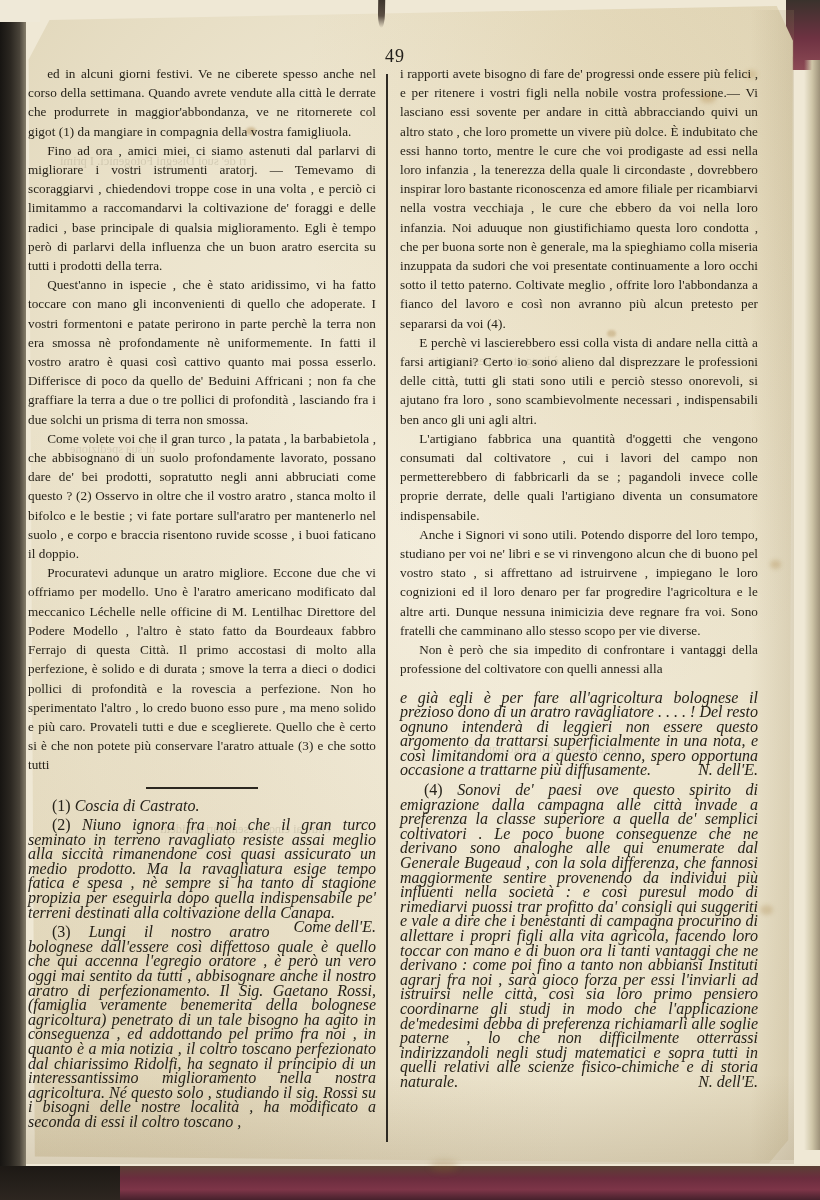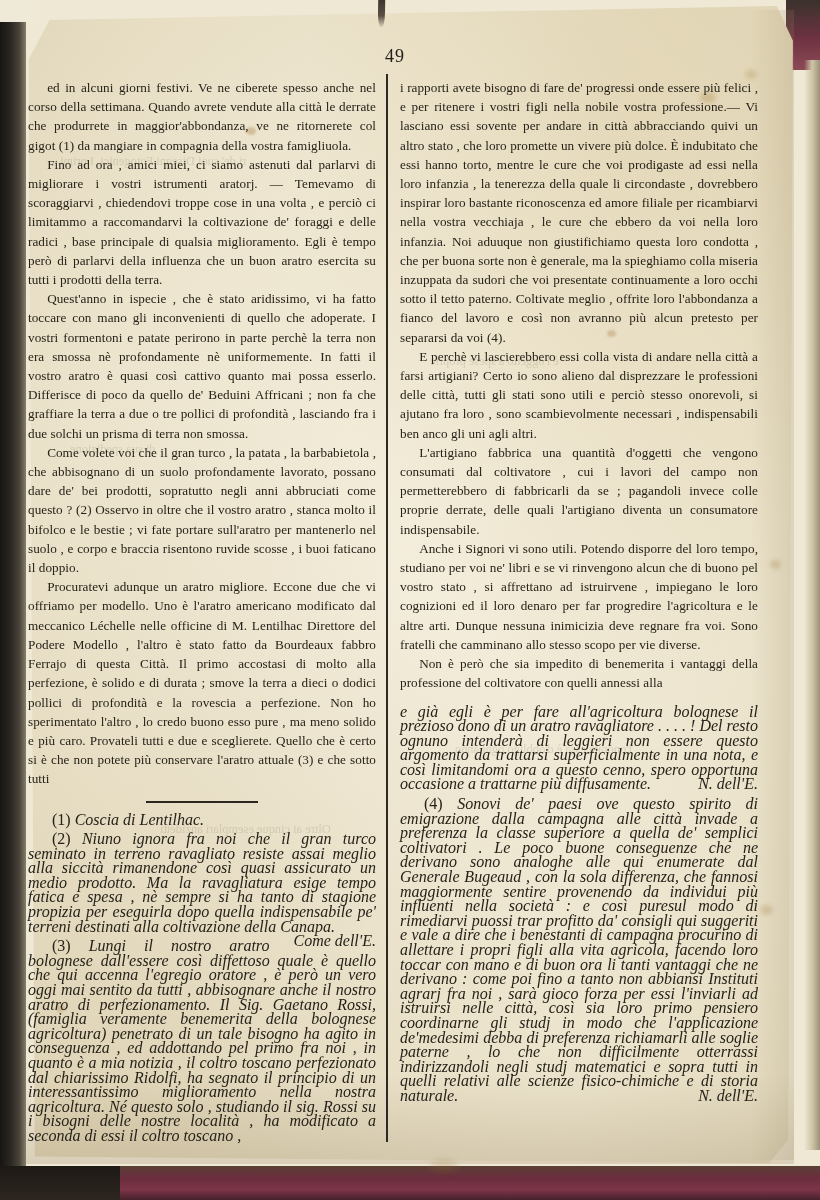--- a/index.html
+++ b/index.html
@@ -86,21 +86,21 @@
   }
 
   .column-rule {
     position: absolute; left: 386px; top: 74px;
     width: 2px; height: 1068px;
     background: #2e2a23;
   }
 
   .col {
     position: absolute;
-    top: 78px;
+    top: 64px;
     color: #262219;
     text-align: justify;
     text-justify: inter-word;
   }
   .col-left  { left: 28px;  width: 348px; }
   .col-right { left: 400px; width: 358px; }
 
   .body-text {
     font-size: 13.2px;
     line-height: 19.2px;
@@ -188,41 +188,41 @@
       <p>Quest'anno in ispecie , che è stato aridissimo, vi ha fatto toccare con mano gli inconvenienti di quello che adoperate. I vostri formentoni e patate perirono in parte perchè la terra non era smossa nè profondamente nè uniformemente. In fatti il vostro aratro è quasi così cattivo quanto mai possa esserlo. Differisce di poco da quello de' Beduini Affricani ; non fa che graffiare la terra a due o tre pollici di profondità , lasciando fra i due solchi un prisma di terra non smossa.</p>
       <p>Come volete voi che il gran turco , la patata , la barbabietola , che abbisognano di un suolo profondamente lavorato, possano dare de' bei prodotti, sopratutto negli anni abbruciati come questo ? (2) Osservo in oltre che il vostro aratro , stanca molto il bifolco e le bestie ; vi fate portare sull'aratro per mantenerlo nel suolo , e corpo e braccia risentono ruvide scosse , i buoi faticano il doppio.</p>
       <p>Procuratevi adunque un aratro migliore. Eccone due che vi offriamo per modello. Uno è l'aratro americano modificato dal meccanico Léchelle nelle officine di M. Lentilhac Direttore del Podere Modello , l'altro è stato fatto da Bourdeaux fabbro Ferrajo di questa Città. Il primo accostasi di molto alla perfezione, è solido e di durata ; smove la terra a dieci o dodici pollici di profondità e la rovescia a perfezione. Non ho sperimentato l'altro , lo credo buono esso pure , ma meno solido e più caro. Provateli tutti e due e sceglierete. Quello che è certo si è che non potete più conservare l'aratro attuale (3) e che sotto tutti</p>
     </div>
 
     <div class="rule-short"></div>
 
     <div class="notes">
       <p>
         <span class="roman">(1)</span>
-        <span>Coscia di Lentilhac.</span>
+        <span>Coscia di Castrato.</span>
       </p>
       <p>
         <span class="roman">(2)</span>
         <span>Niuno ignora fra noi che il gran turco seminato in terreno ravagliato resiste assai meglio alla siccità rimanendone così quasi assicurato un medio prodotto. Ma la ravagliatura esige tempo fatica e spesa , nè sempre si ha tanto di stagione propizia per eseguirla dopo quella indispensabile pe' terreni destinati alla coltivazione della Canapa.</span>
         <span class="inlinesig">Come dell'E.</span>
       </p>
       <p>
         <span class="roman">(3)</span>
         <span>Lungi il nostro aratro bolognese dall'essere così diffettoso quale è quello che qui accenna l'egregio oratore , è però un vero oggi mai sentito da tutti , abbisognare anche il nostro aratro di perfezionamento. Il Sig. Gaetano Rossi, (famiglia veramente benemerita della bolognese agricoltura) penetrato di un tale bisogno ha agito in conseguenza , ed addottando pel primo fra noi , in quanto è a mia notizia , il coltro toscano perfezionato dal chiarissimo Ridolfi, ha segnato il principio di un interessantissimo miglioramento nella nostra agricoltura. Né questo solo , studiando il sig. Rossi su i bisogni delle nostre località , ha modificato a seconda di essi il coltro toscano ,</span>
       </p>
     </div>
   </div>
 
   <div class="col col-right">
     <div class="body-text">
       <p class="noindent">i rapporti avete bisogno di fare de' progressi onde essere più felici , e per ritenere i vostri figli nella nobile vostra professione.— Vi lasciano essi sovente per andare in città abbracciando quivi un altro stato , che loro promette un vivere più dolce. È indubitato che essi hanno torto, mentre le cure che voi prodigaste ad essi nella loro infanzia , la tenerezza della quale li circondaste , dovrebbero inspirar loro bastante riconoscenza ed amore filiale per ricambiarvi nella vostra vecchiaja , le cure che ebbero da voi nella loro infanzia. Noi aduuque non giustifichiamo questa loro condotta , che per buona sorte non è generale, ma la spieghiamo colla miseria inzuppata da sudori che voi presentate continuamente a loro occhi sotto il tetto paterno. Coltivate meglio , offrite loro l'abbondanza a fianco del lavoro e così non avranno più alcun pretesto per separarsi da voi (4).</p>
       <p>E perchè vi lascierebbero essi colla vista di andare nella città a farsi artigiani? Certo io sono alieno dal disprezzare le professioni delle città, tutti gli stati sono utili e perciò stesso onorevoli, si ajutano fra loro , sono scambievolmente necessari , indispensabili ben anco gli uni agli altri.</p>
       <p>L'artigiano fabbrica una quantità d'oggetti che vengono consumati dal coltivatore , cui i lavori del campo non permetterebbero di fabbricarli da se ; pagandoli invece colle proprie derrate, delle quali l'artigiano diventa un consumatore indispensabile.</p>
       <p>Anche i Signori vi sono utili. Potendo disporre del loro tempo, studiano per voi ne' libri e se vi rinvengono alcun che di buono pel vostro stato , si affrettano ad istruirvene , impiegano le loro cognizioni ed il loro denaro per far progredire l'agricoltura e le altre arti. Dunque nessuna inimicizia deve regnare fra voi. Sono fratelli che camminano allo stesso scopo per vie diverse.</p>
-      <p>Non è però che sia impedito di benemerita i vantaggi della professione del coltivatore con quelli annessi alla</p>
+      <p>Non è però che sia impedito di confrontare i vantaggi della professione del coltivatore con quelli annessi alla</p>
     </div>
 
     <div style="height:12px"></div>
 
     <div class="notes">
       <p class="cont">
         <span>e già egli è per fare all'agricoltura bolognese il prezioso dono di un aratro ravagliatore . . . . ! Del resto ognuno intenderà di leggieri non essere questo argomento da trattarsi superficialmente in una nota, e così limitandomi ora a questo cenno, spero opportuna occasione a trattarne più diffusamente.</span>
         <span class="inlinesig">N. dell'E.</span>
       </p>
       <p>

